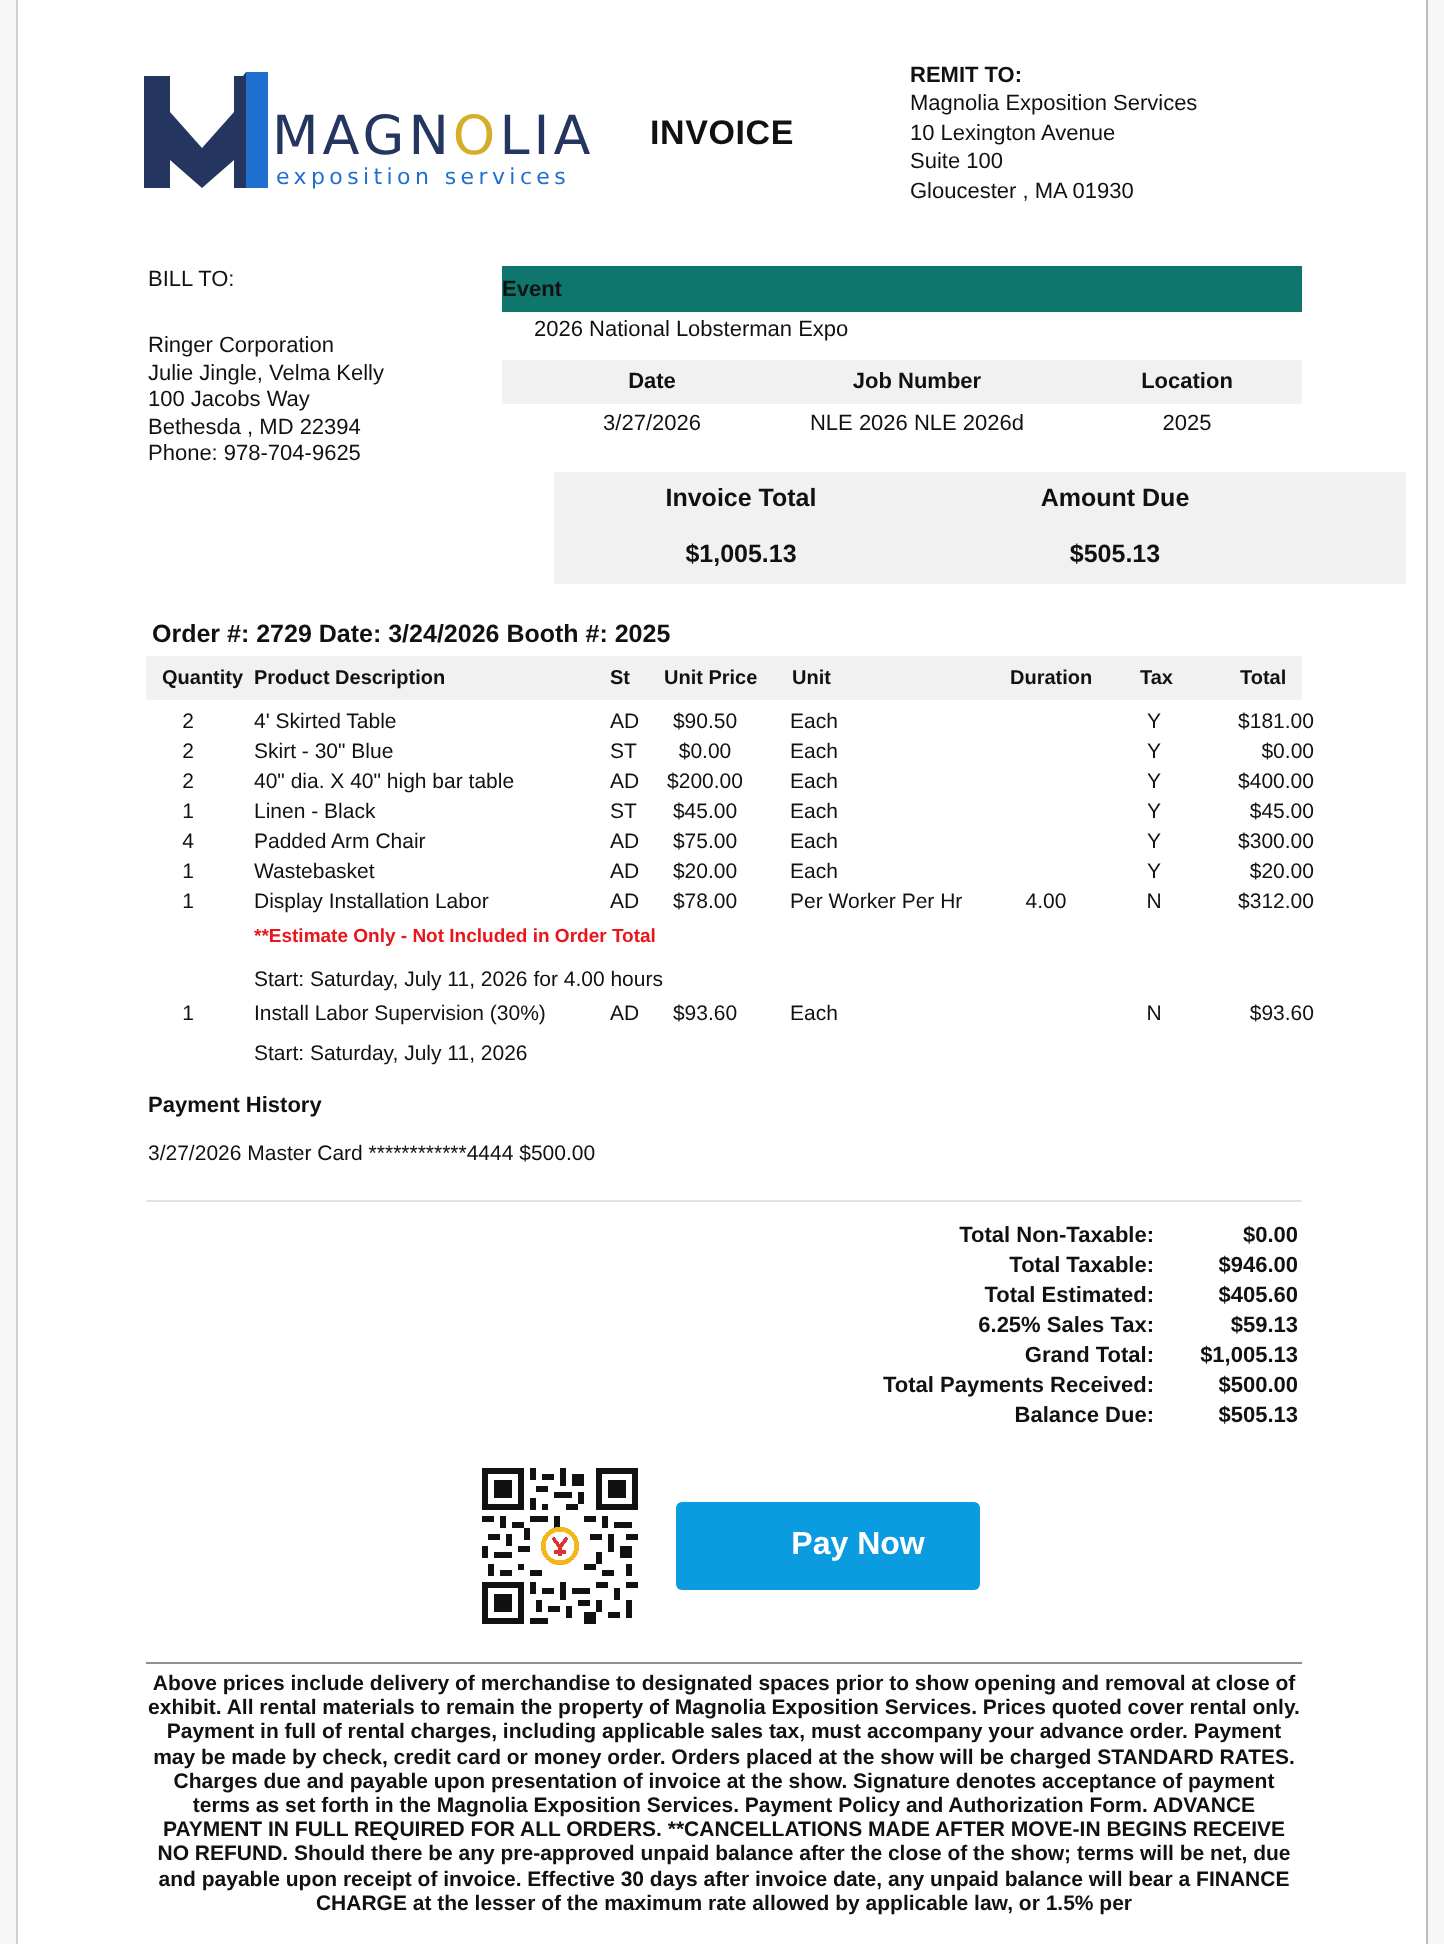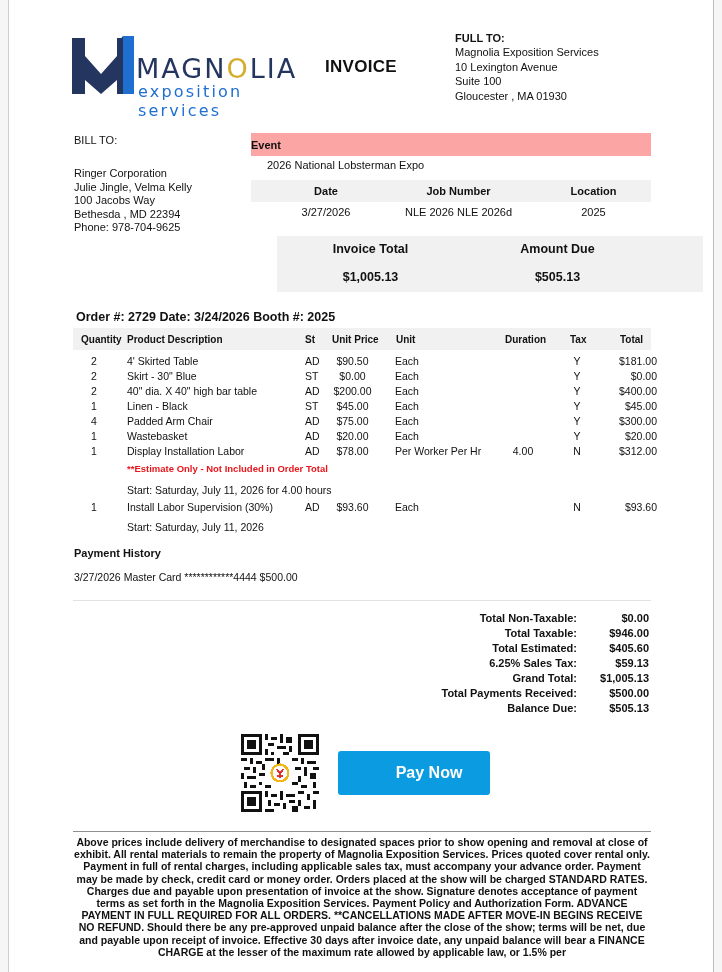--- a/index.html
+++ b/index.html
@@ -9,31 +9,31 @@
     position: absolute; left: 8px; top: 0; width: 706px; height: 972px;
     background: #fff; border-left: 1px solid #cfcfcf; border-right: 1px solid #bdbdbd;
   }
   .abs { position: absolute; }
 
   
   .logo { left: 63px; top: 36px; width: 230px; height: 60px; padding-left: 16px; }
   .logo svg { position: absolute; left: 0; top: 0; }
   .logo-word { position: absolute; left: 64px; top: 17px; font-size: 27px; letter-spacing: 2px; color: #24365f; font-family: "DejaVu Sans", sans-serif; font-weight: normal; }
   .logo-word .o { color: #d4ad2b; }
-  .logo-sub { position: absolute; left: 66px; top: 46px; font-size: 16px; letter-spacing: 2.2px; color: #1f6fd1; font-family: "DejaVu Sans", sans-serif; }
+  .logo-sub { position: absolute; left: 66px; top: 46px; font-size: 11px; letter-spacing: 2.2px; color: #1f6fd1; font-family: "DejaVu Sans", sans-serif; }
 
   .invoice-title { left: 316px; top: 57px; font-size: 17px; font-weight: bold; letter-spacing: 0.3px; }
 
   .remit { left: 446px; top: 31px; font-size: 11px; line-height: 14.4px; }
   .remit .lbl { font-weight: bold; }
 
   .billto-label { left: 65px; top: 134px; font-size: 11px; font-weight: normal; }
   .billto { left: 65px; top: 167px; font-size: 11px; line-height: 13.6px; }
 
-  .event-head { left: 242px; top: 133px; width: 400px; height: 23px; background: #fca5a5; font-size: 11px; font-weight: bold; padding: 6px 0 0 0; }
+  .event-head { left: 242px; top: 133px; width: 400px; height: 23px; background: #0f766e; font-size: 11px; font-weight: bold; padding: 6px 0 0 0; }
   .event-head span { padding-left: 0px; }
   .event-name { left: 242px; top: 159px; font-size: 11px; margin-left: 16px; }
 
   .info-head { left: 242px; top: 180px; width: 400px; height: 22px; background: #f1f1f1; font-size: 11px; font-weight: bold; }
   .info-row { left: 242px; top: 204px; width: 400px; height: 18px; font-size: 11px; }
   .cell { position: absolute; text-align: center; top: 5px; }
   .info-row .cell { top: 2px; }
   .c-date { left: 20px; width: 110px; }
   .c-job { left: 130px; width: 155px; }
   .c-loc { left: 285px; width: 115px; }
@@ -95,21 +95,21 @@
       <polygon points="51,0 62,0 62,58 51,58" fill="#1f6fd1"></polygon>
       <polygon points="45,8 51,0 51,58 45,58" fill="#24365f"></polygon>
     </svg>
     <div class="logo-word"><span>MAGN</span><span class="o">O</span><span>LIA</span></div>
     <div class="logo-sub">exposition services</div>
   </div>
 
   <div class="abs invoice-title">INVOICE</div>
 
   <div class="abs remit">
-    <div class="lbl">FULL TO:</div>
+    <div class="lbl">REMIT TO:</div>
     <div>Magnolia Exposition Services</div>
     <div>10 Lexington Avenue</div>
     <div>Suite 100</div>
     <div>Gloucester , MA 01930</div>
   </div>
 
   <div class="abs billto-label">BILL TO:</div>
   <div class="abs billto">
     <div>Ringer Corporation</div>
     <div>Julie Jingle, Velma Kelly</div>

